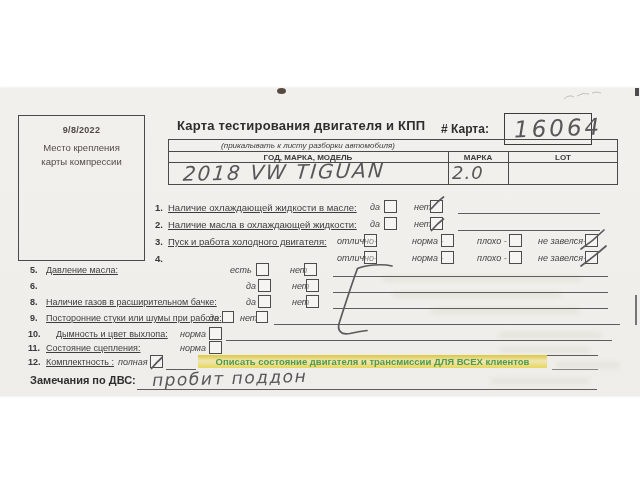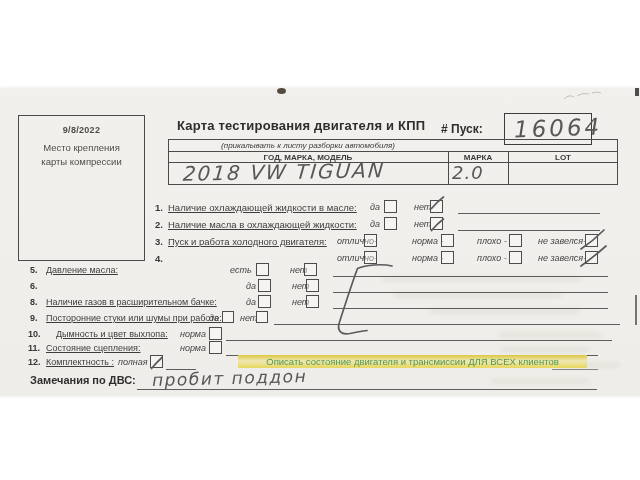--- a/index.html
+++ b/index.html
@@ -27,21 +27,21 @@
   .auto-box{position:absolute;left:504px;top:25px;width:86px;height:30px;
             border:1.6px solid #3c3c3c;}
   .tbl-frame{position:absolute;left:168px;top:51px;width:450px;height:46px;
              border:1.1px solid #4a4a4a;box-sizing:border-box;}
   .tbl-h{position:absolute;height:1px;background:#4a4a4a;}
   .tbl-v{position:absolute;width:1px;background:#4a4a4a;}
   .tbl-cell{position:absolute;text-align:center;font-size:8px;color:#3a3a3a;}
   .hw{font-family:"DejaVu Sans",sans-serif;font-style:italic;color:#57575a;}
   .hl{position:absolute;left:198px;top:-2px;width:349px;height:13px;text-align:center;
       background:linear-gradient(180deg,#dcc83f 0%,#efe6b4 45%,#e8d75e 100%);
-      font-weight:normal;font-size:9.5px;line-height:13px;color:#4f9a52;margin-left:40px;}
+      font-weight:bold;font-size:9.5px;line-height:13px;color:#4f9a52;}
   .remarks-label{position:absolute;left:30px;top:0;font-weight:bold;font-size:11px;color:#2e2e2e;}
   .bleed{position:absolute;background:#c9cdbd;opacity:0.28;filter:blur(2px);border-radius:3px;}
   .smudge{position:absolute;left:277px;top:0px;width:9px;height:6px;background:#554a40;
           border-radius:50%;filter:blur(0.6px);}
   .edge-mark{position:absolute;background:#4c4c4c;}
   .overlay{position:absolute;left:0;top:0;pointer-events:none;}
 </style>
 </head>
 <body>
 
@@ -61,21 +61,21 @@
 
     <div class="stamp-box">
       <div class="stamp-date">9/8/2022</div>
       <div class="stamp-note">
         <div>Место крепления</div>
         <div>карты компрессии</div>
       </div>
     </div>
 
     <div class="title">Карта тестирования двигателя и КПП</div>
-    <div class="auto-label"># Пуск:</div>
+    <div class="auto-label"># Карта:</div>
     <div class="auto-box">
       <span class="abs hw" style="left:9px;top:1px;font-size:23px;letter-spacing:3px;transform:rotate(-2deg)">16064</span>
     </div>
 
     <div class="tbl-frame"></div>
     <div class="tbl-h" style="left:168px;top:63px;width:450px"></div>
     <div class="tbl-h" style="left:168px;top:74px;width:450px"></div>
     <div class="tbl-v" style="left:448px;top:63px;height:34px"></div>
     <div class="tbl-v" style="left:508px;top:63px;height:34px"></div>
     <div class="tbl-cell" style="left:168px;top:52.5px;width:280px;font-style:italic">(прикалывать к листу разборки автомобиля)</div>

